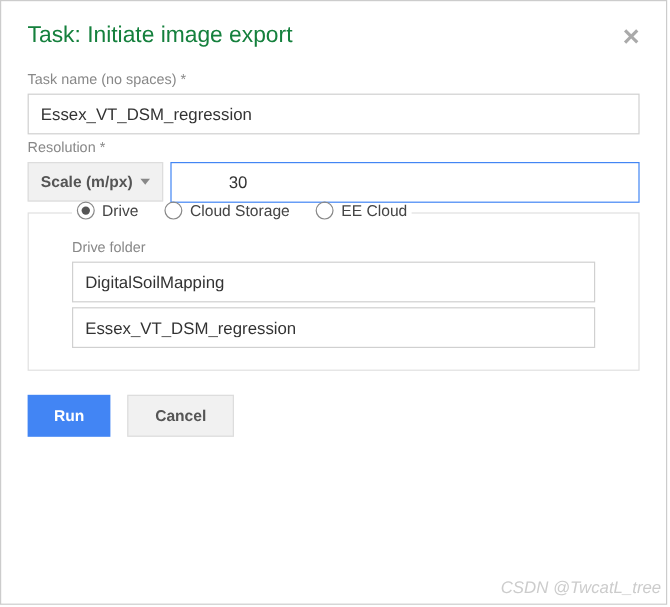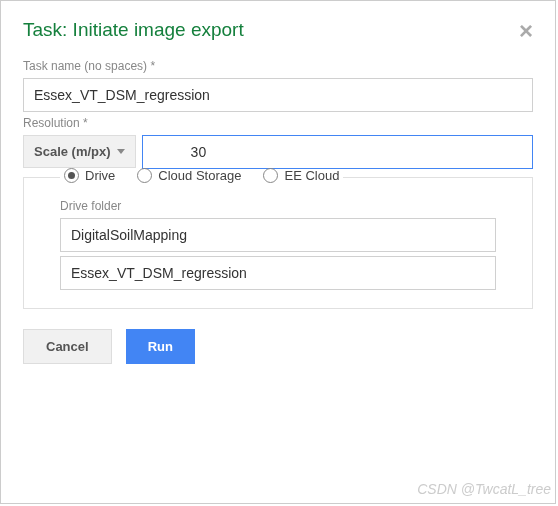--- a/index.html
+++ b/index.html
@@ -189,18 +189,18 @@
       <label class="field-label">Drive folder</label>
       <input class="text-input" type="text" value="DigitalSoilMapping" style="">
     </div>
 
     <div class="field-group" style="margin-bottom:0">
       <input class="text-input" type="text" value="Essex_VT_DSM_regression" style="">
     </div>
   </fieldset>
 
   <div class="button-row">
+    <button class="btn btn-primary">Run</button>
     <button class="btn btn-secondary">Cancel</button>
-    <button class="btn btn-primary">Run</button>
   </div>
 
   <div class="watermark">CSDN @TwcatL_tree</div>
 </div>
 
 </body></html>

